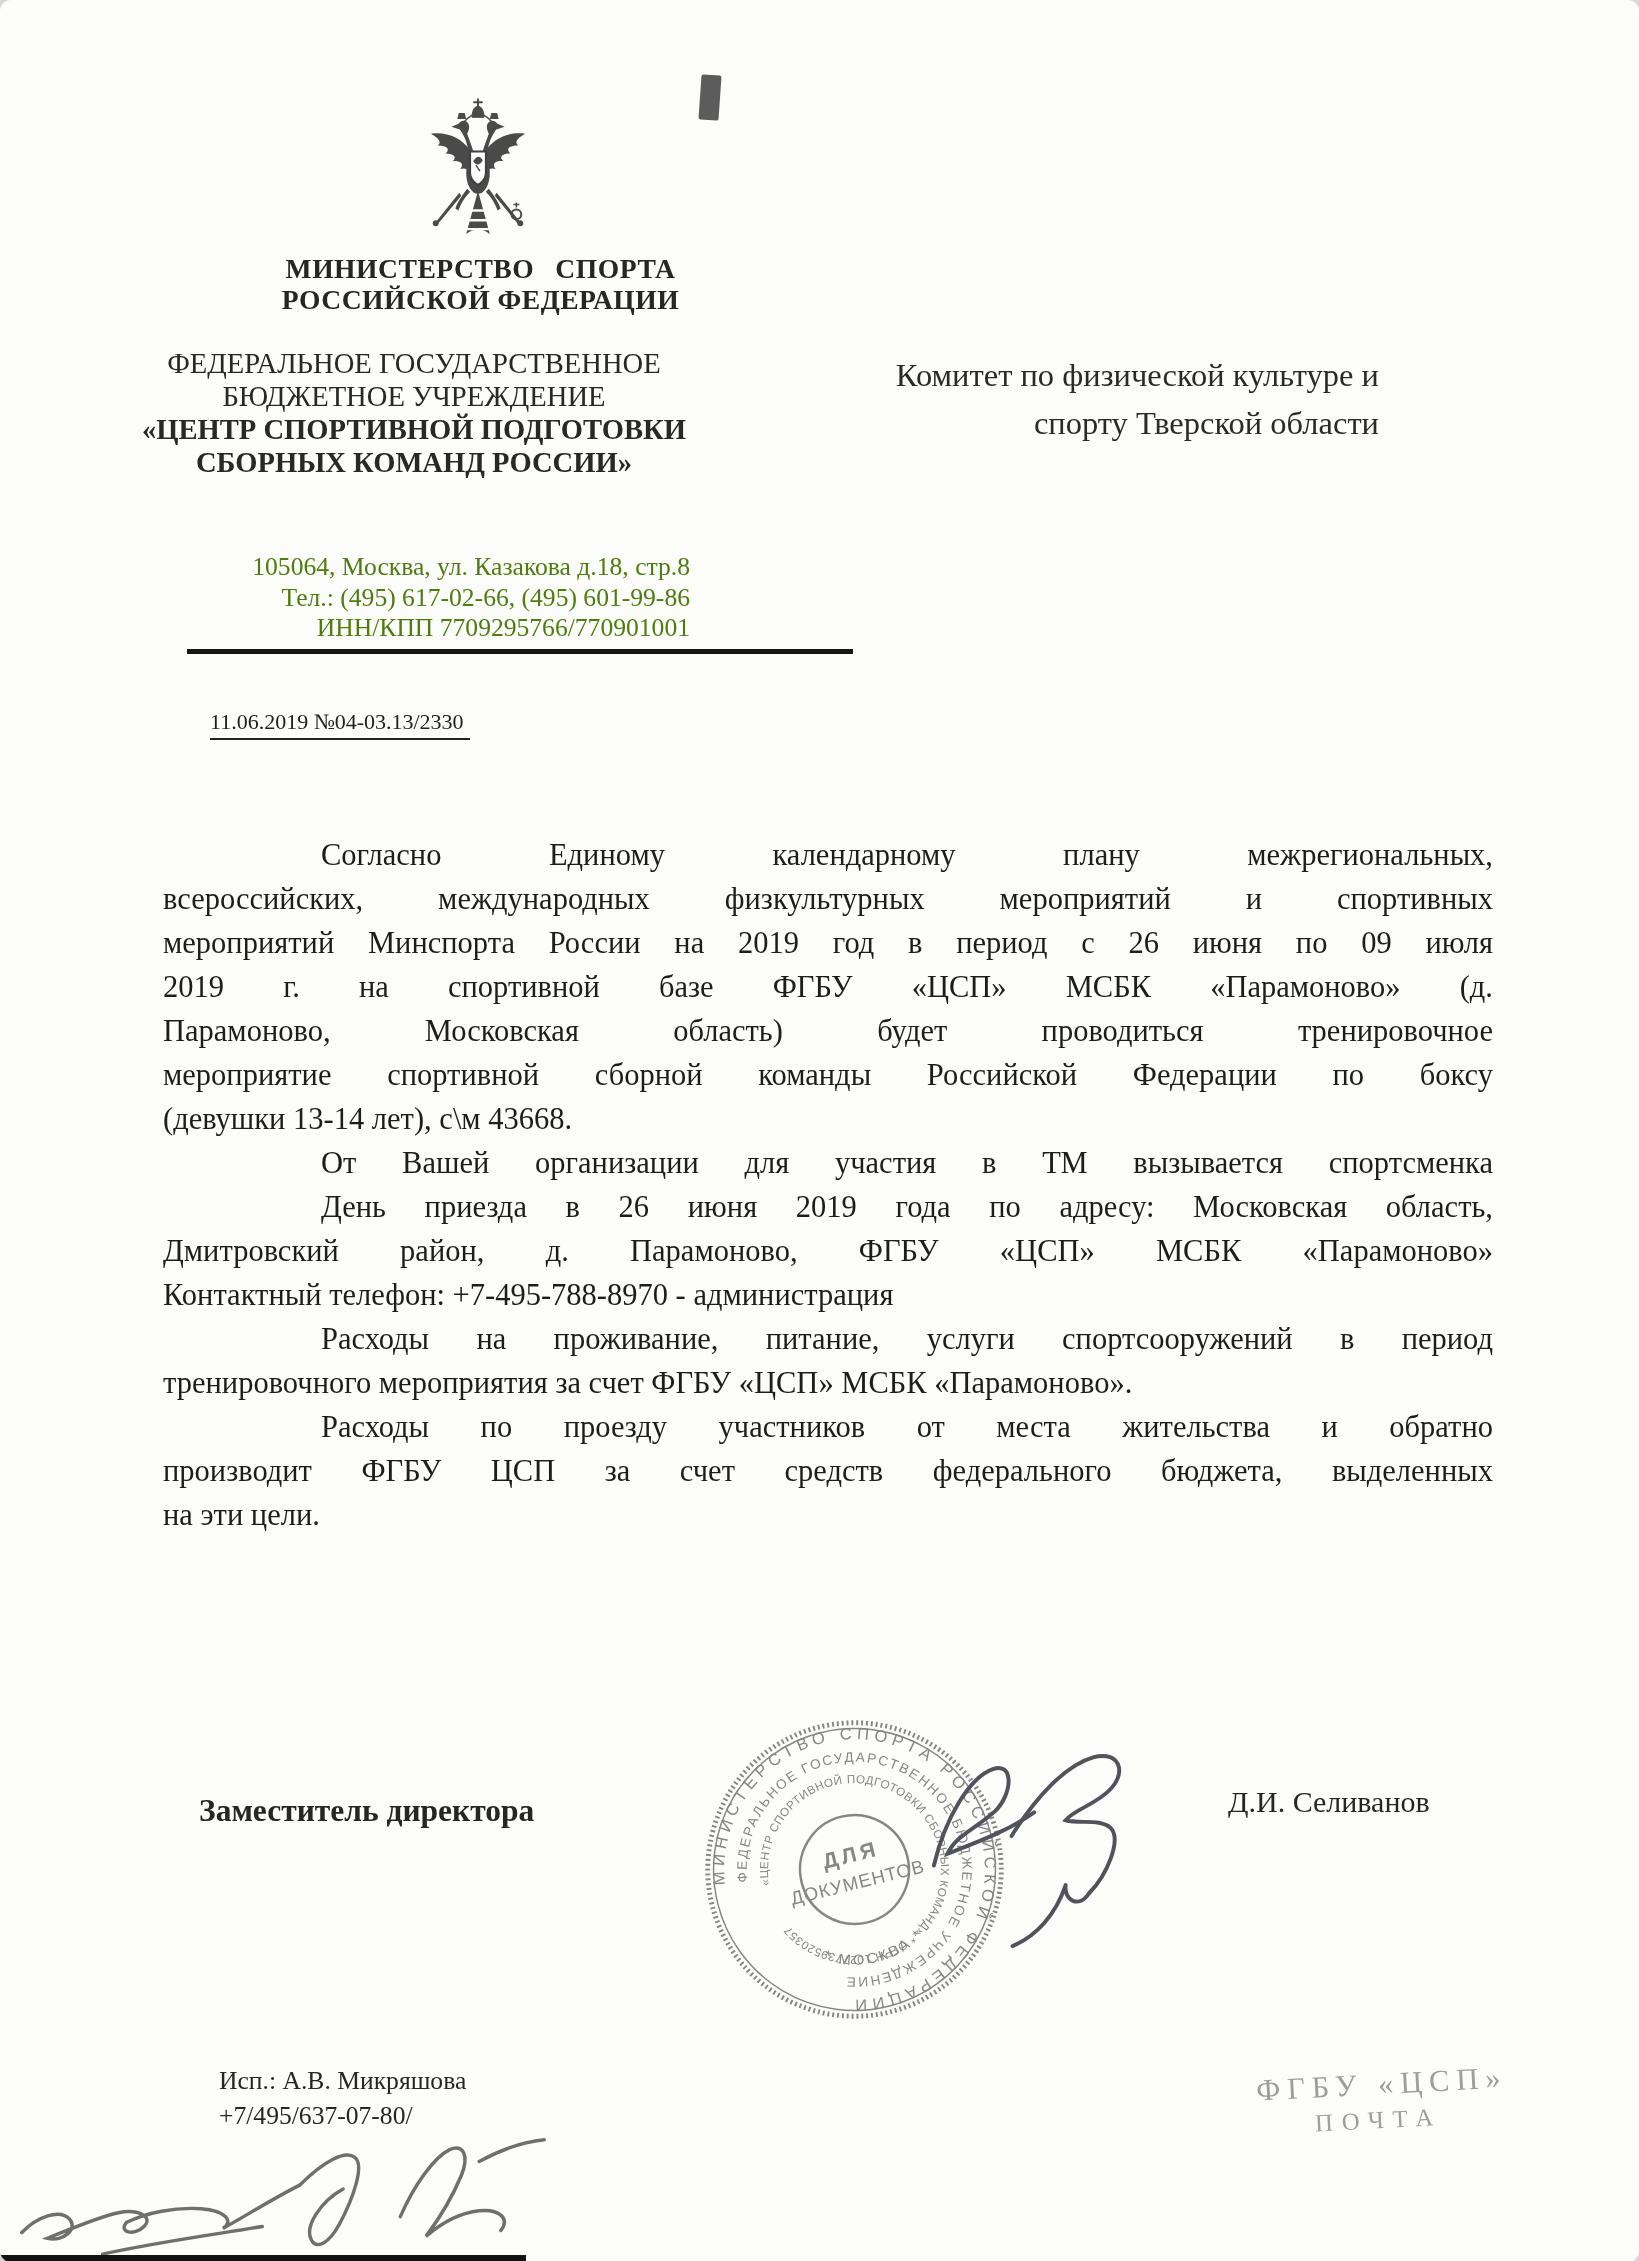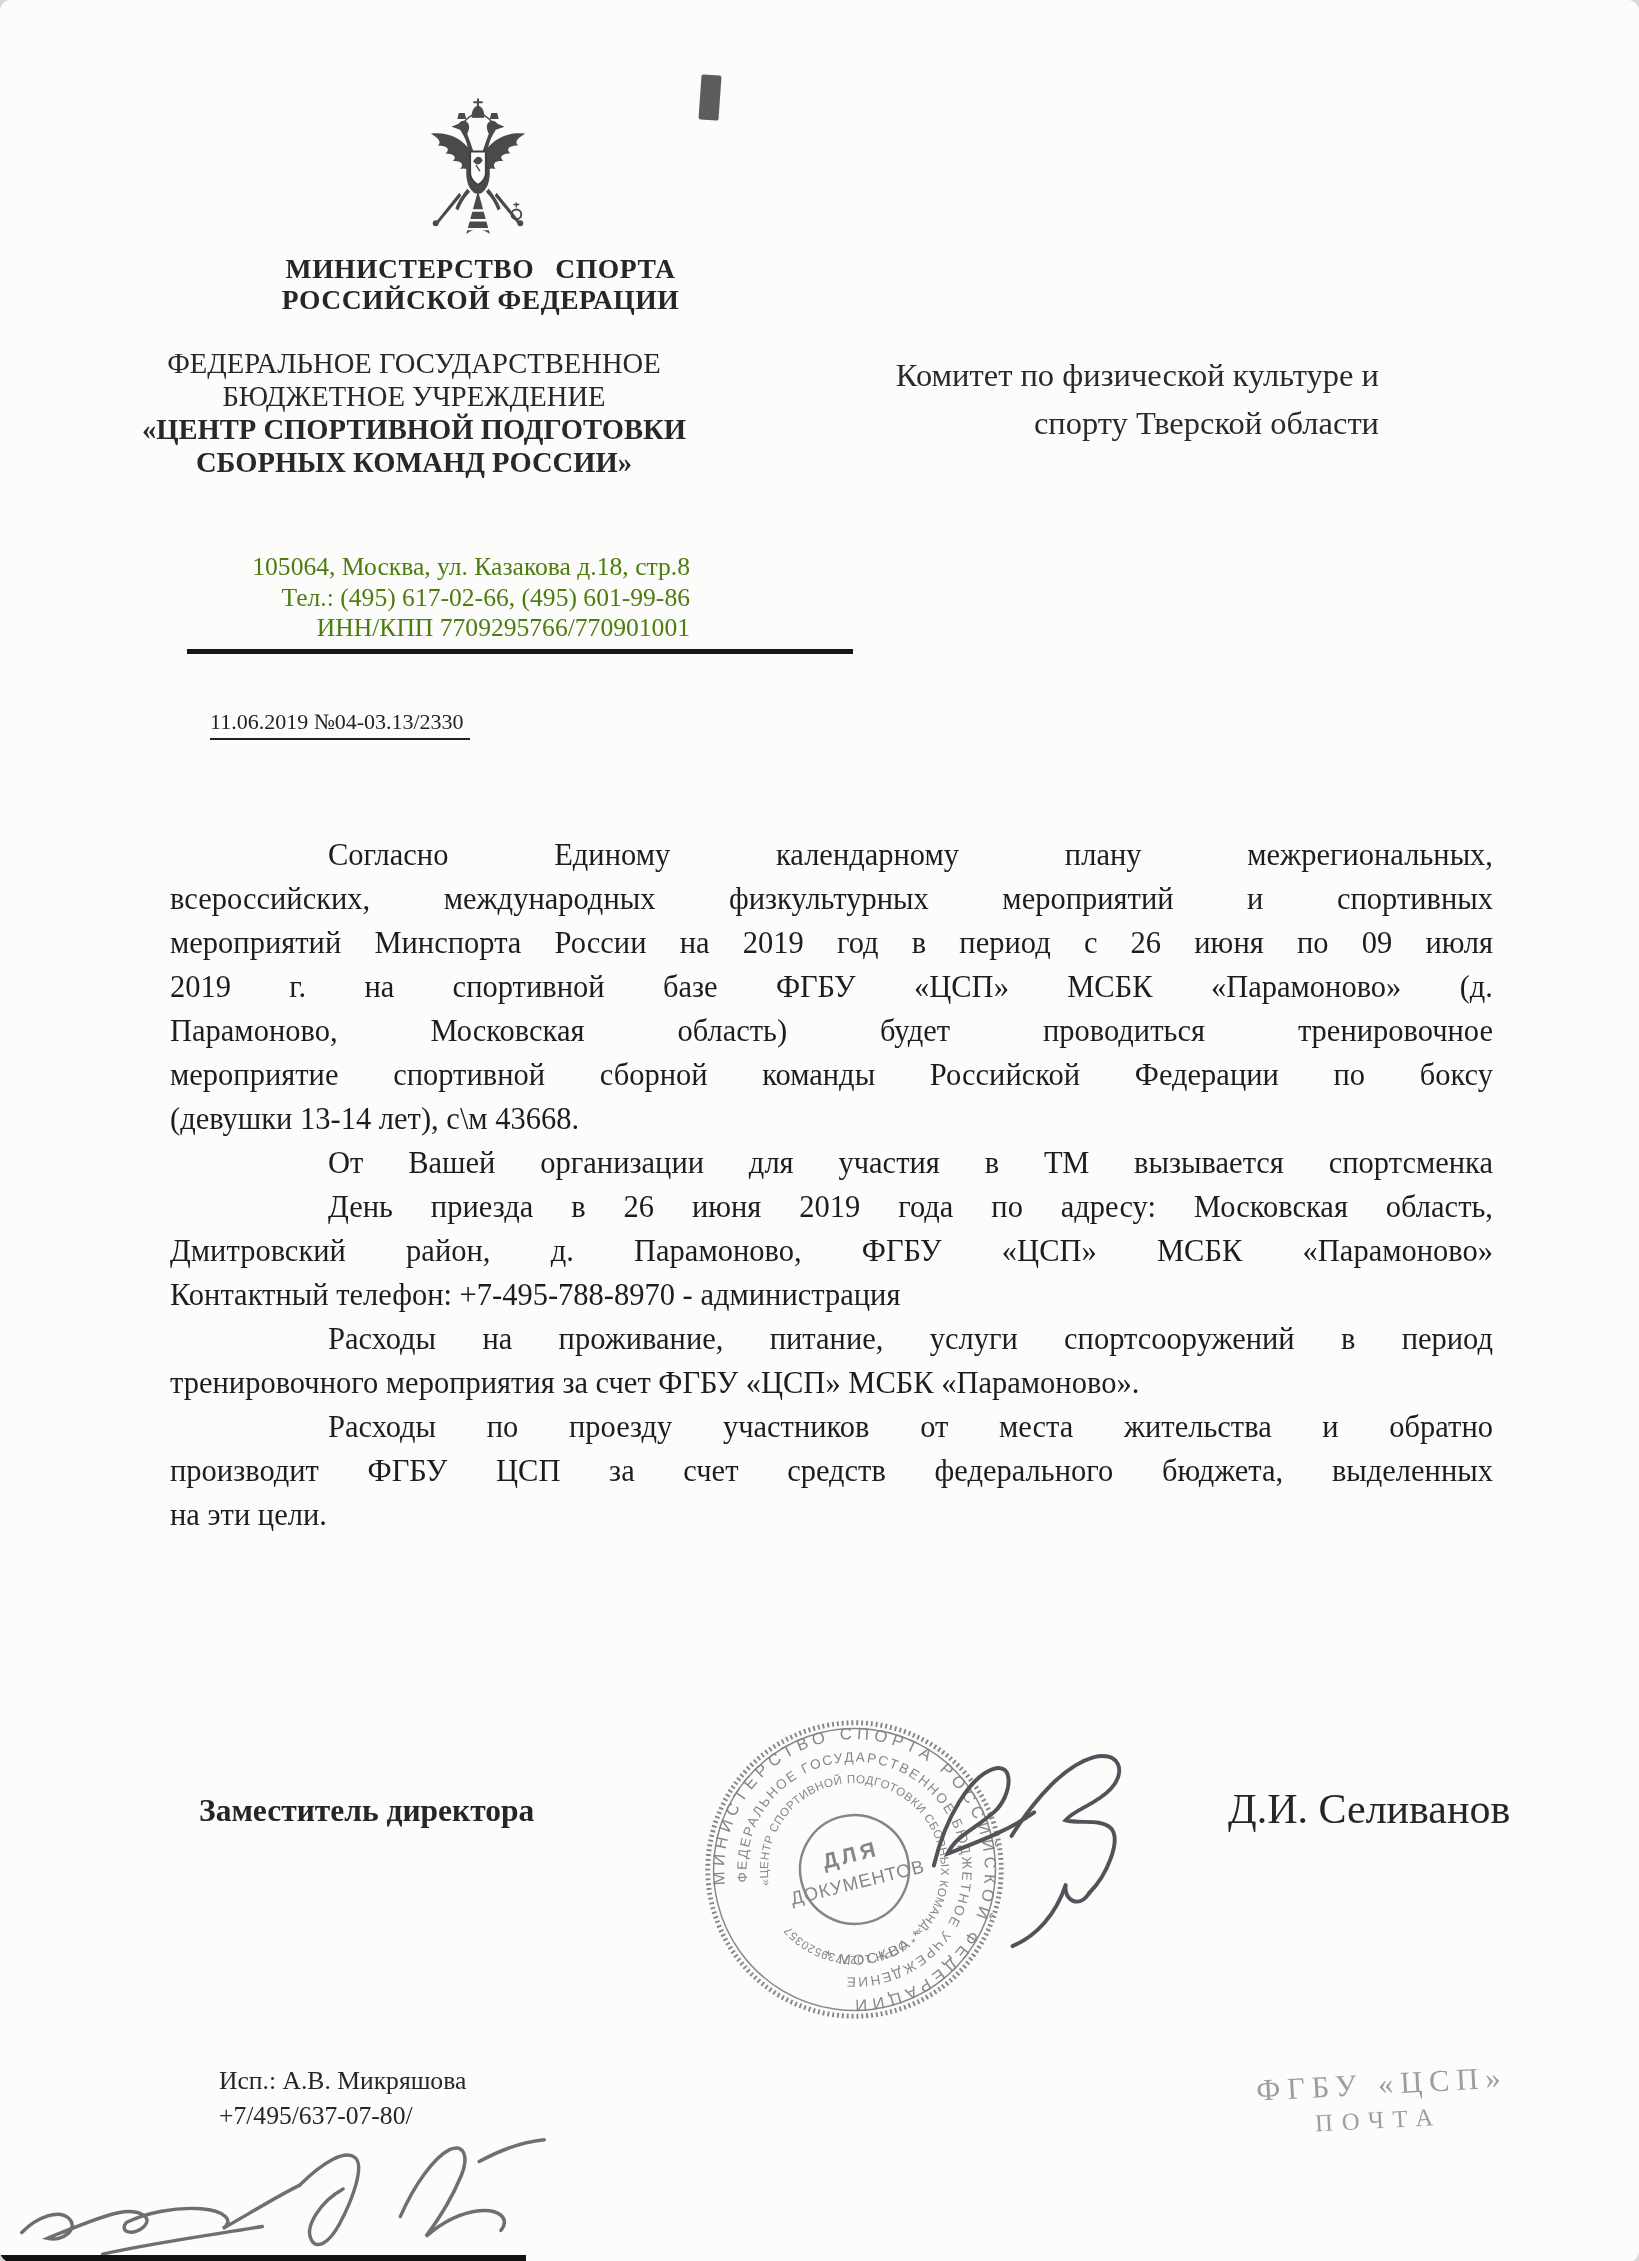--- a/index.html
+++ b/index.html
@@ -28,26 +28,26 @@
 
   
   .recipient{left:827px;top:351px;width:552px;text-align:right;font-size:32.5px;line-height:48px;color:#2a2a2a;}
 
   .divider{left:187px;top:649px;width:666px;height:4.9px;background:#161616;}
 
   .refline{left:210px;top:709px;font-size:22px;color:#222;border-bottom:2px solid #222;padding:0 5.9px 3px 0;}
 
   
   .body{left:163px;top:833px;width:1330px;font-size:30.5px;line-height:44px;color:#1d1d1d;}
-  .bline{text-align:justify;text-align-last:justify;margin-left:7px;}
+  .bline{text-align:justify;text-align-last:justify;}
   .bline.first{text-indent:158px;}
   .bline.last{text-align-last:left;}
 
   .sig-title{left:199px;top:1793px;font-size:31.5px;color:#262626;font-weight:bold;}
-  .sig-name{left:1228px;top:1785px;font-size:42px;color:#262626;}
+  .sig-name{left:1228px;top:1785px;font-size:30px;color:#262626;}
 
   .stamp{left:699px;top:1714px;width:311px;height:311px;opacity:.88;}
   .sig1{left:916px;top:1716px;width:256px;height:236px;}
   .sig2{left:7.9px;top:2122px;width:552px;height:140px;}
 
   .executor{left:219px;top:2063px;font-size:25.6px;line-height:35px;color:#262626;}
 
   .mailstamp{left:1257px;top:2067px;color:#9e9e9e;transform:rotate(-3deg);font-family:"Liberation Serif",serif;}
   .mailstamp .m1{font-size:30.5px;letter-spacing:6.9px;}
   .mailstamp .m2{font-size:24.6px;letter-spacing:8.9px;margin-left:57px;margin-top:3.9px;}

